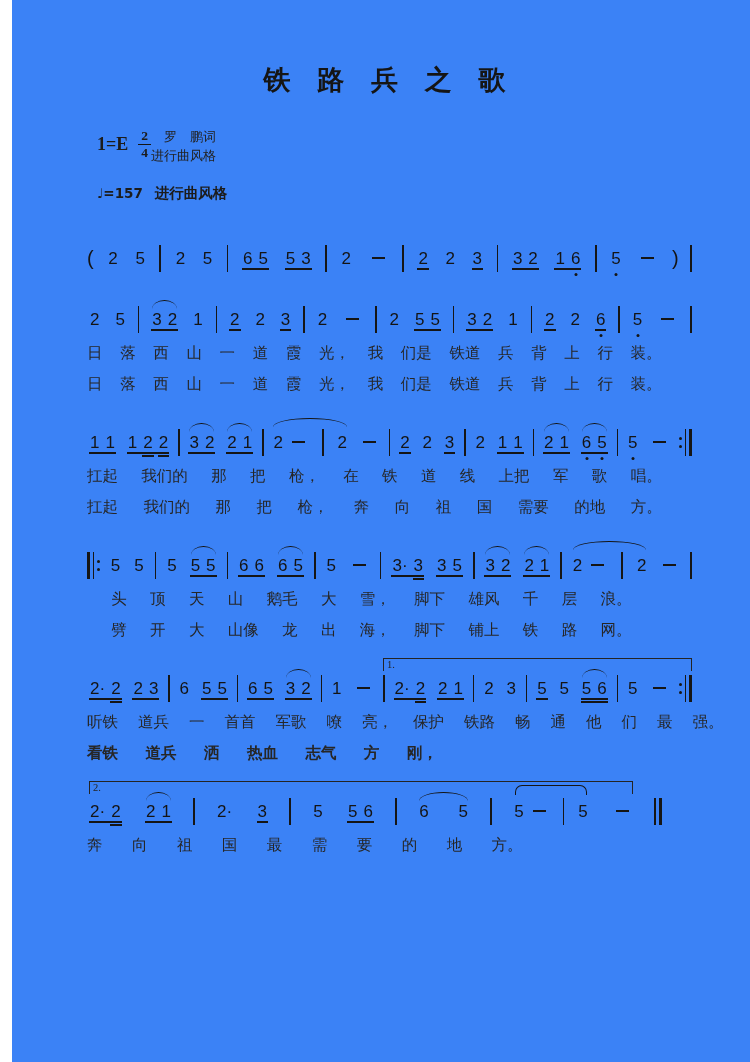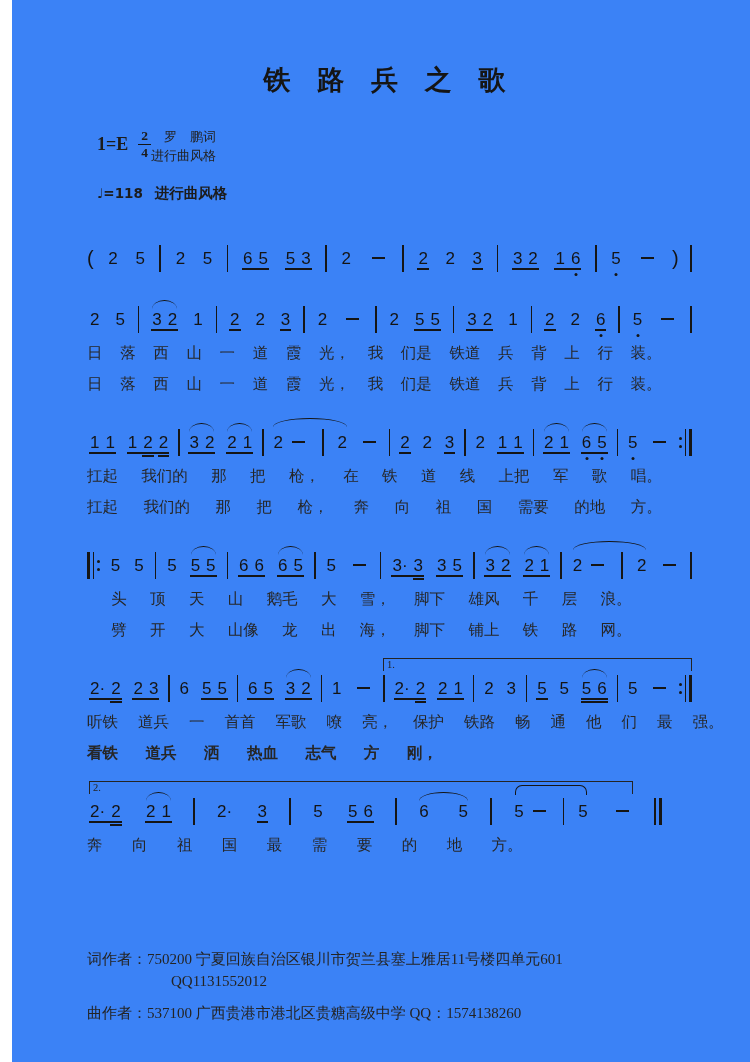--- a/index.html
+++ b/index.html
@@ -94,21 +94,21 @@
         <span>4</span>
       </span>
     </div>
     <div class="credits">
       <div>罗　鹏词</div>
       <div>进行曲风格</div>
     </div>
   </div>
 
   <div class="tempo">
-    <span class="tmark">♩=118</span>
+    <span class="tmark">♩=157</span>
     <span>进行曲风格</span>
   </div>
 
   <div class="score">
       <div class="mline">
         <div class="nrow">
           <span class="ptxt">(</span>
           <span class="grp">
             <span class="gin">
               <span class="nt">2</span>
@@ -830,18 +830,13 @@
           <span class="lcell">的</span>
           <span class="lcell">地</span>
           <span class="lcell">方。</span>
         </div>
         <div class="volta" style="left: 2px; width: 544px;">
           <span class="vlab">2.</span>
         </div>
       </div>
     </div>
 
-  <div class="footer">
-    <div class="f1">词作者：750200  宁夏回族自治区银川市贺兰县塞上雅居11号楼四单元601</div>
-    <div class="f2">QQ1131552012</div>
-    <div class="f3">曲作者：537100   广西贵港市港北区贵糖高级中学   QQ：1574138260</div>
-  </div>
 </div>
 
 </body></html>

